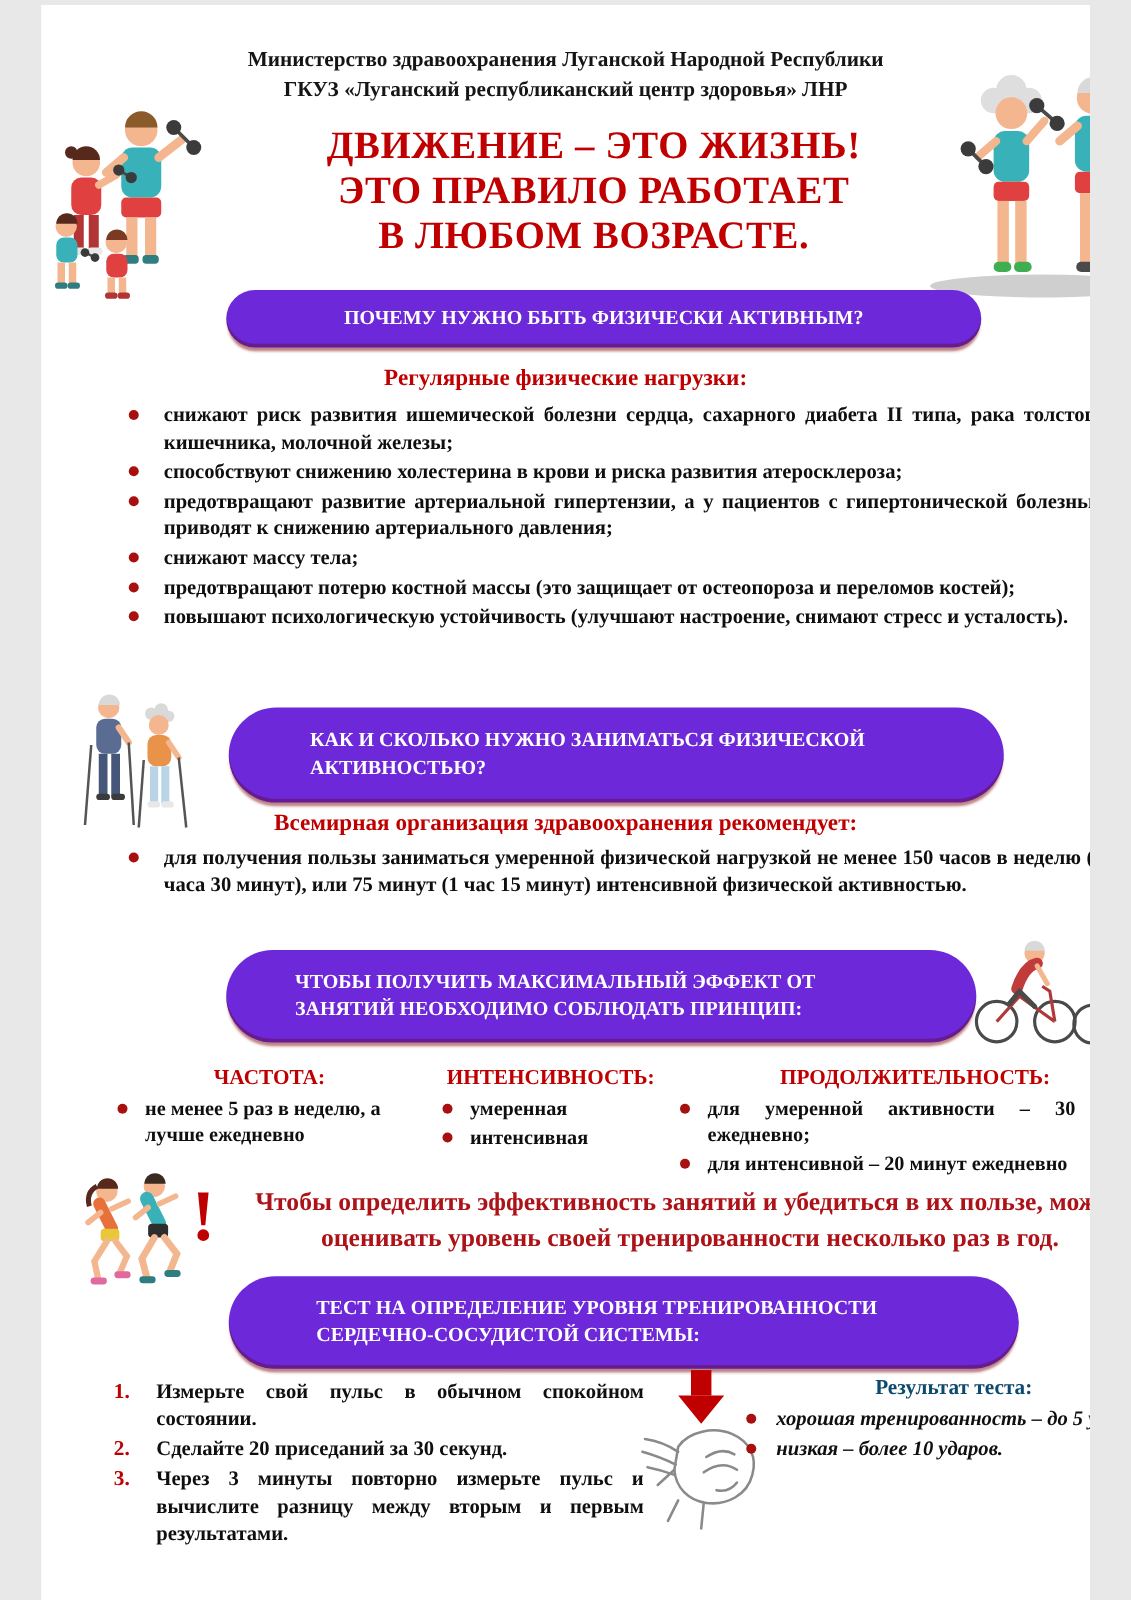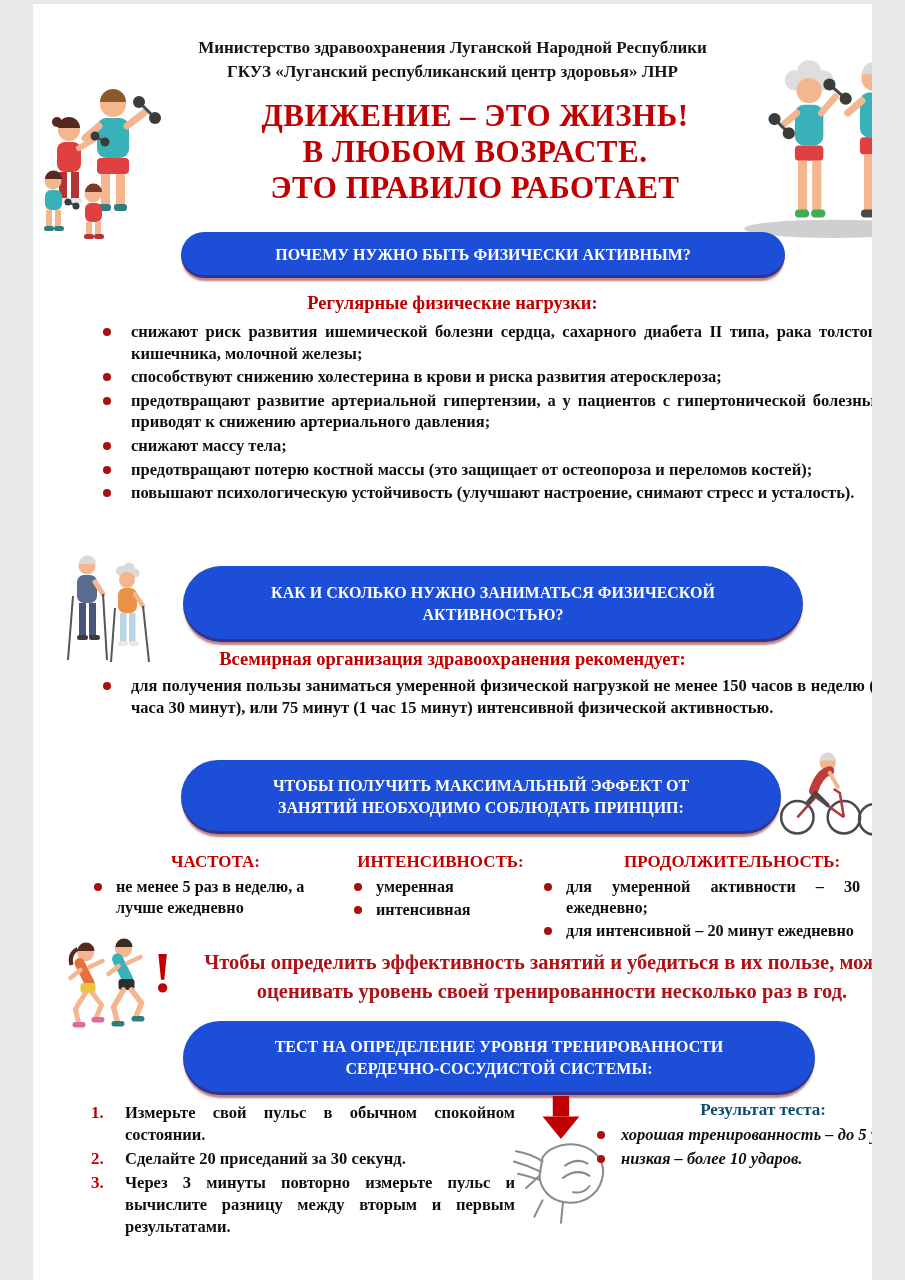--- a/index.html
+++ b/index.html
@@ -7,22 +7,22 @@
     position:relative;width:839px;height:1280px;margin:4px auto;background:#ffffff;
     overflow:hidden;font-family:"Liberation Serif", serif;font-weight:700;color:#0f0f0f;
   }
   .abs{position:absolute;}
   
   .hdr{left:0;right:0;text-align:center;font-size:17px;color:#151515;}
   .hdr1{top:34px;} .hdr2{top:58px;}
   .title{top:94px;left:0;right:0;text-align:center;font-size:31px;line-height:36px;color:#c00000;letter-spacing:.5px;padding-left:45px;}
   
   .banner{
-    position:absolute;background:#1d4ed8;color:#ffffff;display:flex;align-items:center;justify-content:center;
-    text-align:center;border-radius:999px;font-size:16px;line-height:1.4;box-sizing:border-box;
+    position:absolute;background:#6d28d9;color:#ffffff;display:flex;align-items:center;justify-content:center;
+    border-radius:999px;font-size:16px;line-height:1.4;box-sizing:border-box;
     box-shadow:0 4px 2px -1px rgba(125,8,8,.5), inset 0 -3px 0 rgba(90,5,5,.35);
   }
   .banner1{left:148px;top:228px;width:604px;height:46px;padding:4px 30px;}
   .banner2{left:150px;top:562px;width:620px;height:76px;padding:4px 65px;}
   .banner3{left:148px;top:756px;width:600px;height:74px;padding:4px 55px;}
   .banner4{left:150px;top:1017px;width:632px;height:74px;padding:4px 70px;}
   
   .subtitle{left:0;right:0;text-align:center;color:#c00000;font-size:18.5px;}
   .sub1{top:289px;} .sub2{top:645px;}
   
@@ -58,22 +58,22 @@
 </head>
 <body>
 
 <div class="page">
 
   <div class="abs hdr hdr1">Министерство здравоохранения Луганской Народной Республики</div>
   <div class="abs hdr hdr2">ГКУЗ «Луганский республиканский центр здоровья» ЛНР</div>
 
   <div class="abs title">
     <div>ДВИЖЕНИЕ – ЭТО ЖИЗНЬ!</div>
+    <div>ЭТО ПРАВИЛО РАБОТАЕТ</div>
     <div>В ЛЮБОМ ВОЗРАСТЕ.</div>
-    <div>ЭТО ПРАВИЛО РАБОТАЕТ</div>
   </div>
 
   <svg class="abs" style="left:2px;top:74px" width="190" height="165" viewBox="0 0 190 165">
     <g>
       <circle cx="78" cy="26" r="13" fill="#f3b68f"></circle>
       <path d="M65,24 a13,13 0 0 1 26,0 z" fill="#8a5a2b"></path>
       <rect x="62" y="40" width="32" height="40" rx="9" fill="#38b2b8"></rect>
       <path d="M92,48 L110,34" stroke="#f3b68f" stroke-width="7" stroke-linecap="round"></path>
       <path d="M64,48 L50,60" stroke="#f3b68f" stroke-width="7" stroke-linecap="round"></path>
       <path d="M104,24 L120,40" stroke="#4a4a4a" stroke-width="3"></path>

